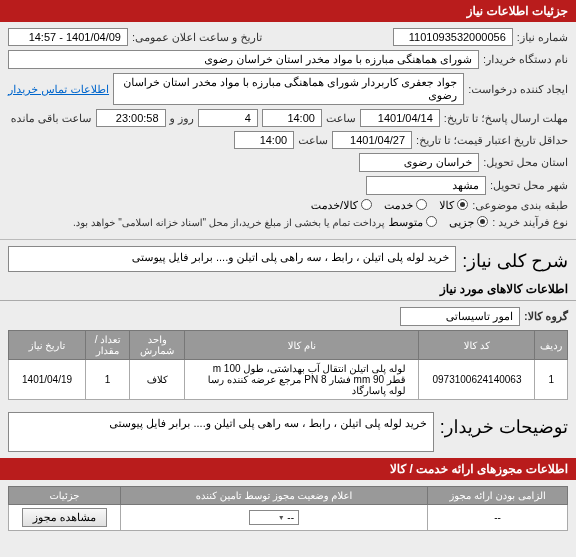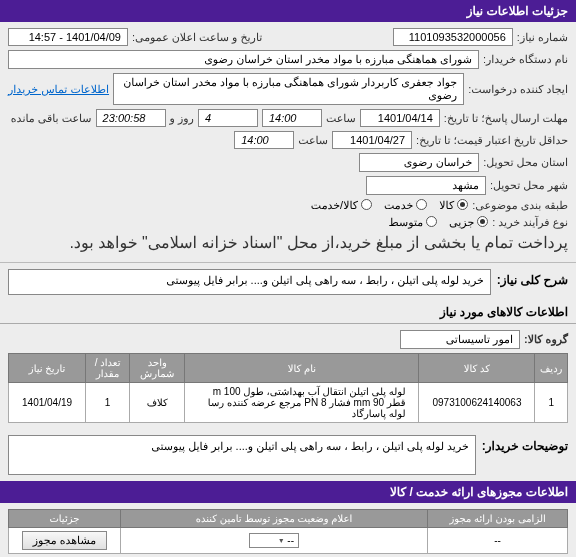--- a/index.html
+++ b/index.html
@@ -1,39 +1,39 @@
 <!DOCTYPE html>
 <html dir="rtl" lang="fa"><head>
 <meta charset="utf-8">
 <style>
 * { box-sizing: border-box; margin: 0; padding: 0; }
 body { font-family: Tahoma, Arial, sans-serif; font-size: 11px; background: #ededed; direction: rtl; width: 576px; }
-.section-header { background: #4c1d95; color: #fff; padding: 4px 8px; font-weight: bold; font-size: 12px; }
+.section-header { background: #b91c1c; color: #fff; padding: 4px 8px; font-weight: bold; font-size: 12px; }
 .panel { padding: 6px 8px; }
 .row { display: flex; align-items: center; margin-bottom: 4px; gap: 4px; flex-wrap: wrap; }
 .label { color: #333; font-size: 11px; white-space: nowrap; }
 .field { background: #fff; border: 1px solid #888; padding: 2px 6px; font-size: 11px; min-height: 18px; display: inline-block; }
 .field.wide { flex: 1; min-width: 200px; }
 .field.med { min-width: 120px; }
-.field.sm { min-width: 60px; text-align: left; font-style: italic; }
+.field.sm { min-width: 60px; text-align: right; }
 .radio-group { display: flex; gap: 12px; align-items: center; }
 .radio-item { display: flex; align-items: flex-start; gap: 3px; }
 .radio-dot { width: 11px; height: 11px; border: 1px solid #555; border-radius: 50%; display: inline-flex; align-items: center; justify-content: center; background: #fff; }
 .radio-dot.checked::after { content: ""; width: 5px; height: 5px; background: #333; border-radius: 50%; }
 .link { color: #0066cc; text-decoration: underline; cursor: pointer; }
 .desc-row { display: flex; align-items: stretch; gap: 6px; }
-.desc-label { font-weight: bold; font-size: 12px; white-space: nowrap; padding-top: 4px; }
+.desc-label { font-weight: normal; font-size: 18px; white-space: nowrap; padding-top: 4px; }
 .desc-box { flex: 1; background: #fff; border: 1px solid #888; padding: 4px 6px; min-height: 26px; text-align: right; }
 .sub-header { font-weight: bold; font-size: 12px; padding: 4px 8px; border-bottom: 1px solid #aaa; }
 .table { width: 100%; border-collapse: collapse; margin-top: 4px; }
 .table th { background: #999; color: #fff; border: 1px solid #777; padding: 3px 4px; font-size: 10px; font-weight: normal; }
 .table td { background: #fff; border: 1px solid #aaa; padding: 3px 13px; font-size: 10px; text-align: center; }
 .table td.r { text-align: right; margin-left: 28px; }
 .btn { background: linear-gradient(#f8f8f8,#e0e0e0); border: 1px solid #888; padding: 2px 10px; font-size: 11px; cursor: pointer; font-family: inherit; }
-.note-text { font-size: 16px; color: #333; }
+.note-text { font-size: 10px; color: #333; }
 .auth-table { width: 100%; border-collapse: collapse; }
 .auth-table th { background: #999; color: #fff; border: 1px solid #777; padding: 3px 4px; font-size: 10px; font-weight: normal; }
 .auth-table td { background: #fff; border: 1px solid #aaa; padding: 3px 4px; font-size: 10px; text-align: center; }
 .select-like { background: #fff; border: 1px solid #888; padding: 1px 4px; display: inline-flex; align-items: center; gap: 4px; min-width: 50px; }
 .select-like .arrow { font-size: 8px; color: #555; }
 </style>
 </head>
 <body>
 
 <div class="section-header">جزئیات اطلاعات نیاز</div>

